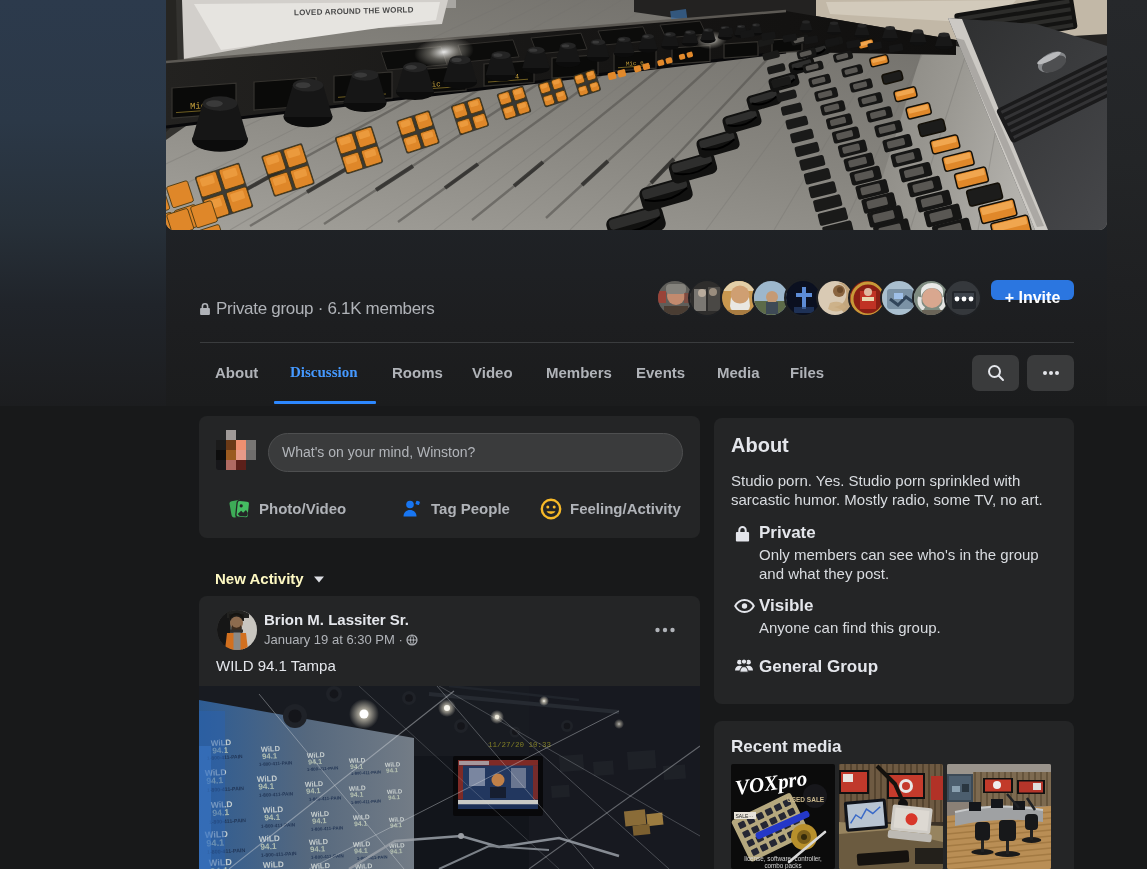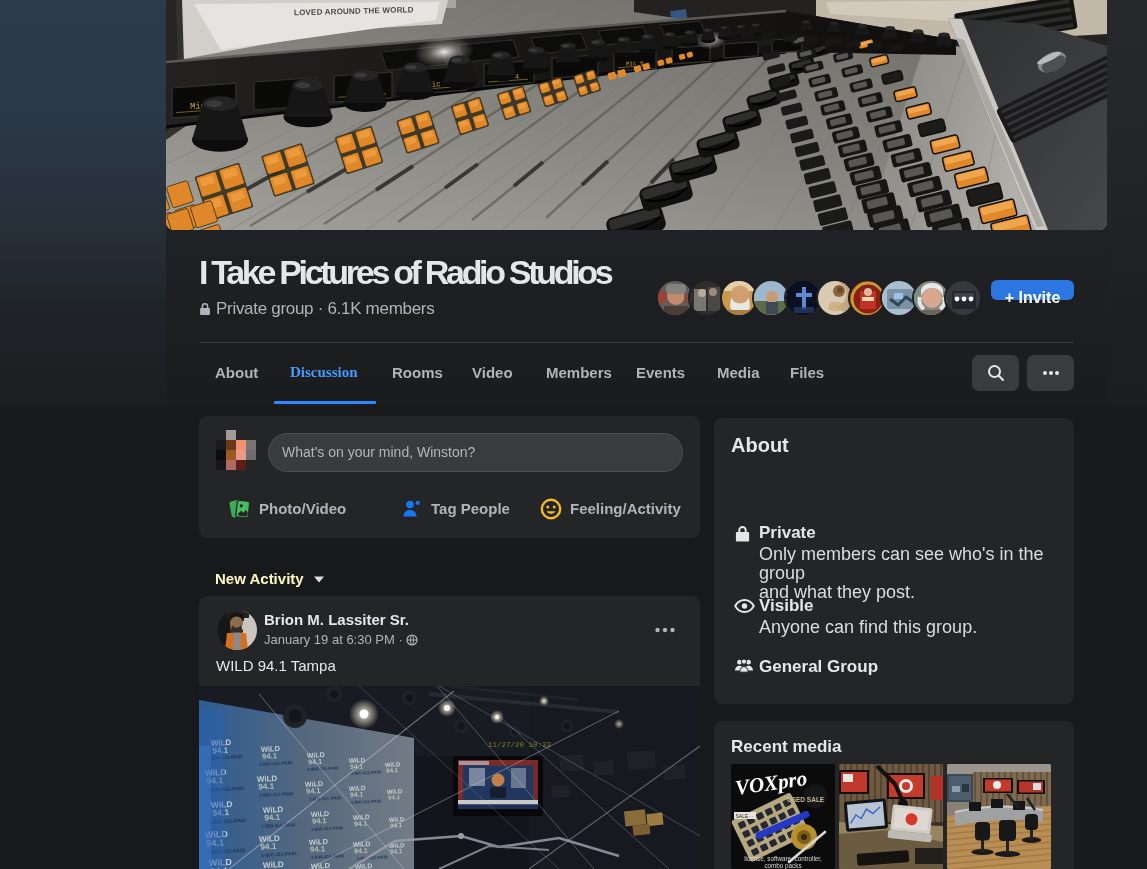--- a/index.html
+++ b/index.html
@@ -50,21 +50,21 @@
 #post { left:199px; top:596px; width:501px; height:273px; border-radius:8px 8px 0 0; }
 #postphoto { position:absolute; left:0; top:90px; width:501px; height:183px; overflow:hidden; }
 
 
 #about { left:714px; top:418px; width:360px; height:286px; }
 #about h3 { color:#e4e6eb; font-size:20px; font-weight:bold; position:absolute; left:17px; top:16px; }
 #about .para { position:absolute; left:17px; top:53px; width:330px; color:#d9dce0; font-size:15px; line-height:19px; }
 .aitem { position:absolute; left:17px; color:#e4e6eb; }
 .aitem .ic { position:absolute; left:3px; top:2px; }
 .aitem .t1 { position:absolute; left:28px; top:0; font-size:17px; font-weight:bold; white-space:nowrap; }
-.aitem .t2 { position:absolute; left:28px; top:22px; width:300px; font-size:18px; line-height:19px; color:#d9dce0; }
+.aitem .t2 { position:absolute; left:28px; top:22px; width:300px; font-size:15px; line-height:19px; color:#d9dce0; }
 #media { left:714px; top:721px; width:360px; height:148px; border-radius:8px 8px 0 0; }
 #media h3 { color:#e4e6eb; font-size:17px; font-weight:bold; position:absolute; left:17px; top:16px; }
 .thumb { position:absolute; top:43px; width:104px; height:105px; border-radius:2px; overflow:hidden; }
 </style>
 </head>
 <body>
 <div id="page">
   <div id="header">
     <div id="hleft"></div>
     <div id="hright"></div>
@@ -592,21 +592,20 @@
           <rect x="553.0" y="28.5" width="14" height="7" rx="1.5" fill="#161616" transform="rotate(-10 560.0 32.0)"></rect>
           <rect x="574.25" y="30.5" width="14" height="7" rx="1.5" fill="#161616" transform="rotate(-10 581.25 34.0)"></rect>
           <rect x="595.5" y="32.5" width="14" height="7" rx="1.5" fill="#161616" transform="rotate(-10 602.5 36.0)"></rect>
           <rect x="616.75" y="34.5" width="14" height="7" rx="1.5" fill="#161616" transform="rotate(-10 623.75 38.0)"></rect>
           <rect x="638.0" y="36.5" width="14" height="7" rx="1.5" fill="#161616" transform="rotate(-10 645.0 40.0)"></rect>
           <rect x="659.25" y="38.5" width="14" height="7" rx="1.5" fill="#161616" transform="rotate(-10 666.25 42.0)"></rect>
           <rect x="680.5" y="40.5" width="14" height="7" rx="1.5" fill="#161616" transform="rotate(-10 687.5 44.0)"></rect>
           <rect x="701.75" y="42.5" width="14" height="7" rx="1.5" fill="#161616" transform="rotate(-10 708.75 46.0)"></rect>
           <rect x="723.0" y="44.5" width="14" height="7" rx="1.5" fill="#161616" transform="rotate(-10 730.0 48.0)"></rect>
         </svg></div>
-    <div id="title">I Take Pictures of Radio Studios</div>
     <div id="subrow"><svg width="12" height="14" viewBox="0 0 12 14">
           <path fill="#b0b3b8" d="M6 1a3.4 3.4 0 0 0-3.4 3.4V6H2a.9.9 0 0 0-.9.9v5.2c0 .5.4.9.9.9h8c.5 0 .9-.4.9-.9V6.9A.9.9 0 0 0 10 6h-.6V4.4A3.4 3.4 0 0 0 6 1zm0 1.6a1.8 1.8 0 0 1 1.8 1.8V6H4.2V4.4A1.8 1.8 0 0 1 6 2.6z"></path>
         </svg>Private group · 6.1K members</div>
     <div class="mav" style="left:656px"><svg width="36" height="36" viewBox="0 0 36 36">
           <rect width="36" height="36" fill="#5f5e5a"></rect>
           <rect x="0" y="10" width="8" height="12" fill="#a83c30" opacity="0.8"></rect>
           <circle cx="18" cy="15" r="9" fill="#c28a6e"></circle>
           <rect x="8" y="3" width="20" height="10" rx="4" fill="#84827c"></rect>
           <rect x="6" y="25" width="24" height="11" fill="#4a3d33"></rect>
           <rect x="26" y="12" width="6" height="10" fill="#8a4438" opacity="0.7"></rect>
@@ -955,20 +954,21 @@
           <g opacity="0.85">
             <path d="M150 183 L196 155 L262 150 L300 161 L360 152 L420 170" stroke="#9aa0a8" stroke-width="2.5" fill="none"></path>
             <path d="M240 183 L290 160 L350 164" stroke="#8e949c" stroke-width="2" fill="none"></path>
             <circle cx="262" cy="150" r="3" fill="#b4b8be"></circle>
           </g>
         </svg></div>
   </div>
 
   <div class="card" id="about">
     <h3>About</h3>
+    <div class="para">Studio porn. Yes. Studio porn sprinkled with<br>sarcastic humor. Mostly radio, some TV, no art.</div>
     <div class="aitem" style="top:105px">
       <span class="ic"><svg width="17" height="18" viewBox="0 0 17 18">
             <path fill="#e4e6eb" d="M8.5 1a4.2 4.2 0 0 0-4.2 4.2V7H3.1c-.7 0-1.2.6-1.2 1.2v7.2c0 .7.6 1.2 1.2 1.2h10.8c.7 0 1.2-.6 1.2-1.2V8.2c0-.7-.6-1.2-1.2-1.2h-1.2V5.2A4.2 4.2 0 0 0 8.5 1zm0 2a2.2 2.2 0 0 1 2.2 2.2V7H6.3V5.2A2.2 2.2 0 0 1 8.5 3z"></path>
           </svg></span>
       <span class="t1">Private</span>
       <span class="t2">Only members can see who's in the group<br>and what they post.</span>
     </div>
     <div class="aitem" style="top:178px">
       <span class="ic"><svg width="21" height="16" viewBox="0 0 21 16">
             <path fill="none" stroke="#e4e6eb" stroke-width="1.9" d="M10.5 2C6.5 2 3.2 4.3 1.2 8c2 3.7 5.3 6 9.3 6s7.3-2.3 9.3-6c-2-3.7-5.3-6-9.3-6z"></path>

